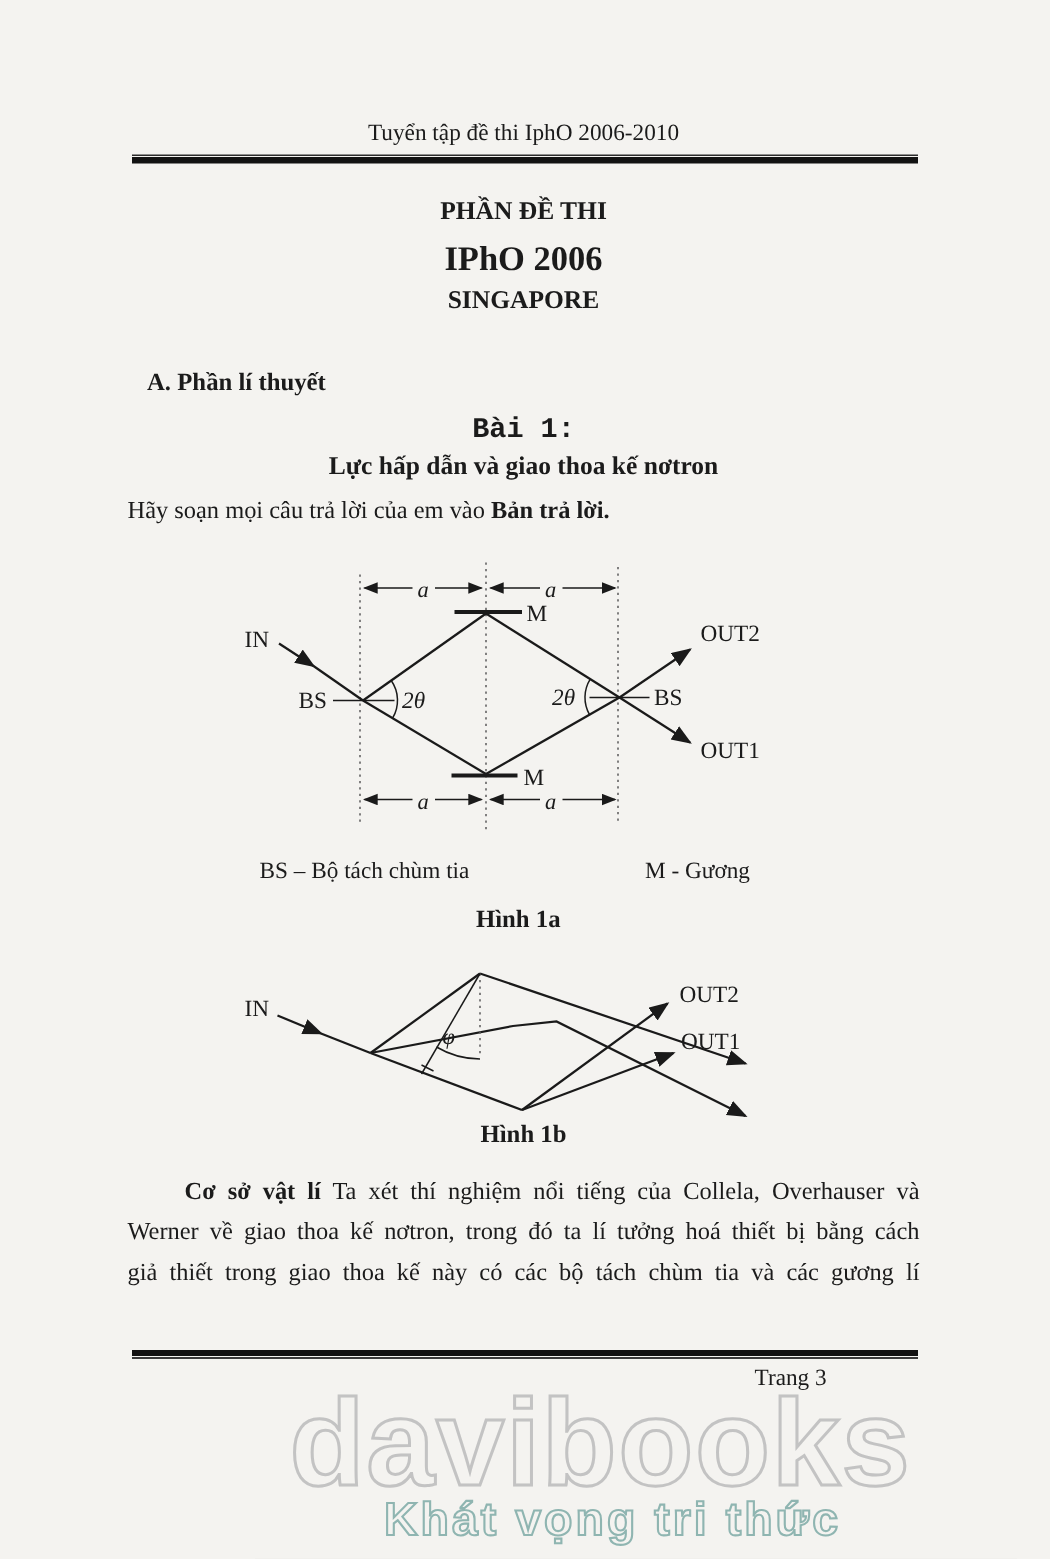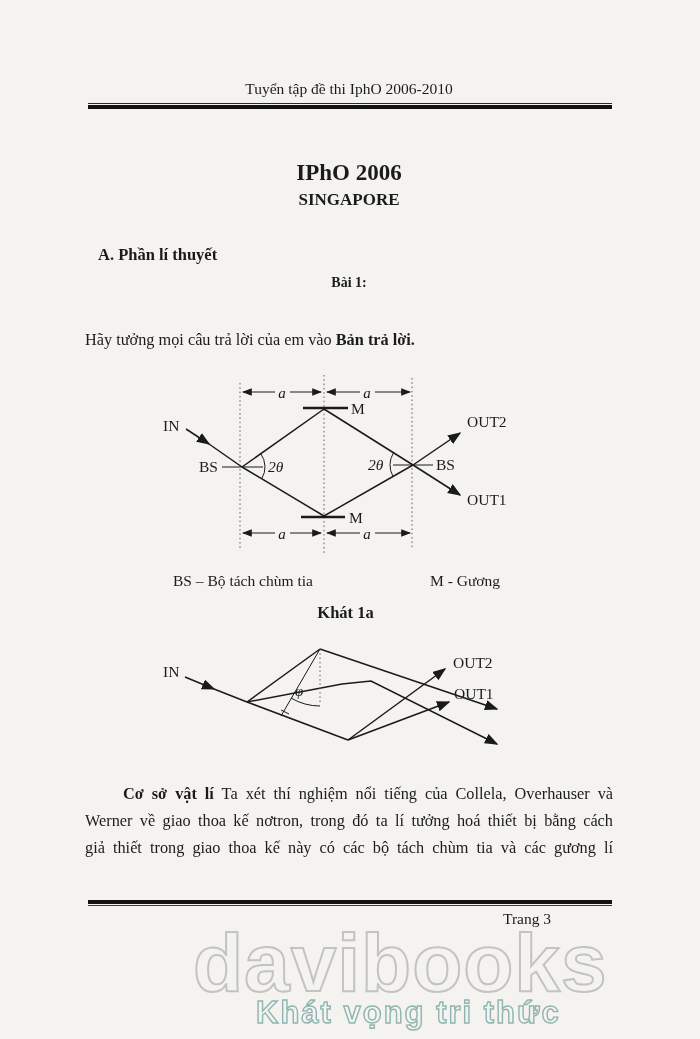--- a/index.html
+++ b/index.html
@@ -10,21 +10,21 @@
   .center{text-align:center;}
   .b{font-weight:bold;}
   .hdr-title{top:80px;font-size:15.5px;}
   .rule{left:88px;width:524px;height:6px;background:linear-gradient(to bottom,#2b2b2b 0 1px,#f4f3f0 1px 2px,#121212 2px 6px);}
   .rule-top{top:103px;}
   .rule-bot{top:900px;background:linear-gradient(to bottom,#121212 0 4px,#f4f3f0 4px 5px,#3a3a3a 5px 6px);}
   .t1{top:131px;font-size:17px;}
   .t2{top:160px;font-size:23px;}
   .t3{top:190px;font-size:17px;}
   .partA{top:245px;left:85px;font-size:16.5px;margin-left:13px;}
-  .bai1{top:275px;font-size:14px;}
+  .bai1{top:275px;font-size:19px;font-family:Liberation Mono, monospace;}
   .probtitle{top:301px;font-size:17px;}
   .instr{top:330px;left:85px;font-size:16.3px;}
   .legend-bs{top:572px;left:133px;font-size:15.5px;margin-left:40px;}
   .legend-m{top:572px;left:430px;font-size:15.5px;}
   .cap1a{top:603px;left:82px;width:527px;font-size:16.5px;}
   .cap1b{top:746px;font-size:16.5px;}
   .para{top:780px;font-size:16.3px;line-height:27.2px;}
   .para .ln{text-align:justify;text-align-last:justify;white-space:nowrap;}
   .para .ln1{text-indent:38px;}
   .foot-credit{top:910px;left:71px;font-size:15.5px;}
@@ -42,26 +42,28 @@
   .thin{stroke:#1a1a1a;stroke-width:1;fill:none;}
 </style>
 </head>
 <body>
 
 <div class="page">
 
   <div class="abs col center hdr-title">Tuyển tập đề thi IphO 2006-2010</div>
   <div class="abs rule rule-top"></div>
 
+  <div class="abs col center b t1">PHẦN ĐỀ THI</div>
   <div class="abs col center b t2">IPhO 2006</div>
   <div class="abs col center b t3">SINGAPORE</div>
 
   <div class="abs b partA">A. Phần lí thuyết</div>
   <div class="abs col center b bai1">Bài 1:</div>
-  <div class="abs instr"><span>Hãy tưởng mọi câu trả lời của em vào </span><span class="b">Bản trả lời.</span></div>
+  <div class="abs col center b probtitle">Lực hấp dẫn và giao thoa kế nơtron</div>
+  <div class="abs instr"><span>Hãy soạn mọi câu trả lời của em vào </span><span class="b">Bản trả lời.</span></div>
 
   <svg class="abs" style="left:130px;top:370px;" width="430" height="195" viewBox="0 0 430 195">
     <defs>
       <marker id="ah" orient="auto-start-reverse" markerWidth="9" markerHeight="8" refX="8" refY="3.5">
         <path d="M0,0 L9,3.5 L0,7 z" fill="#1a1a1a"></path>
       </marker>
     </defs>
     <g>
       <line class="dl" x1="110" y1="13" x2="110" y2="178"></line>
       <line class="dl" x1="194" y1="5" x2="194" y2="185"></line>
@@ -109,21 +111,21 @@
       <text x="306" y="100" font-size="15.5">BS</text>
       <text x="221" y="44" font-size="15.5">M</text>
       <text x="219" y="153" font-size="15.5">M</text>
       <text x="138" y="102" font-size="15.5" font-style="italic">2θ</text>
       <text x="238" y="100" font-size="15.5" font-style="italic">2θ</text>
     </g>
   </svg>
 
   <div class="abs legend-bs">BS – Bộ tách chùm tia</div>
   <div class="abs legend-m">M - Gương</div>
-  <div class="abs center b cap1a">Khát 1a</div>
+  <div class="abs center b cap1a">Hình 1a</div>
 
   <svg class="abs" style="left:150px;top:640px;" width="400" height="125" viewBox="0 0 400 125">
     <g>
       <line class="bm" x1="35" y1="37" x2="64" y2="49" marker-end="url(#ah)"></line>
       <line class="bm" x1="64" y1="49" x2="97" y2="62"></line>
       <line class="bm" x1="97" y1="62" x2="170" y2="9"></line>
       <line class="bm" x1="170" y1="9" x2="347" y2="69" marker-end="url(#ah)"></line>
       <line class="bm" x1="97" y1="62" x2="198" y2="100"></line>
       <line class="bm" x1="198" y1="100" x2="295" y2="29" marker-end="url(#ah)"></line>
       <line class="bm" x1="198" y1="100" x2="299" y2="62" marker-end="url(#ah)"></line>
@@ -136,20 +138,21 @@
       <path class="thin" d="M141,58 A57,57 0 0 0 170,66"></path>
     </g>
     <g>
       <text x="13" y="37" font-size="15.5">IN</text>
       <text x="303" y="28" font-size="15.5">OUT2</text>
       <text x="304" y="59" font-size="15.5">OUT1</text>
       <text x="145" y="56" font-size="15" font-style="italic">φ</text>
     </g>
   </svg>
 
+  <div class="abs col center b cap1b">Hình 1b</div>
 
   <div class="abs col para">
     <div class="ln ln1"><span class="b">Cơ sở vật lí</span><span>  Ta xét thí nghiệm nổi tiếng của Collela, Overhauser và</span></div>
     <div class="ln">Werner về giao thoa kế nơtron, trong đó ta lí tưởng hoá thiết bị bằng cách</div>
     <div class="ln">giả thiết trong giao thoa kế này có các bộ tách chùm tia và các gương lí</div>
   </div>
 
   <div class="abs rule rule-bot"></div>
   <div class="abs foot-page">Trang 3</div>
 

